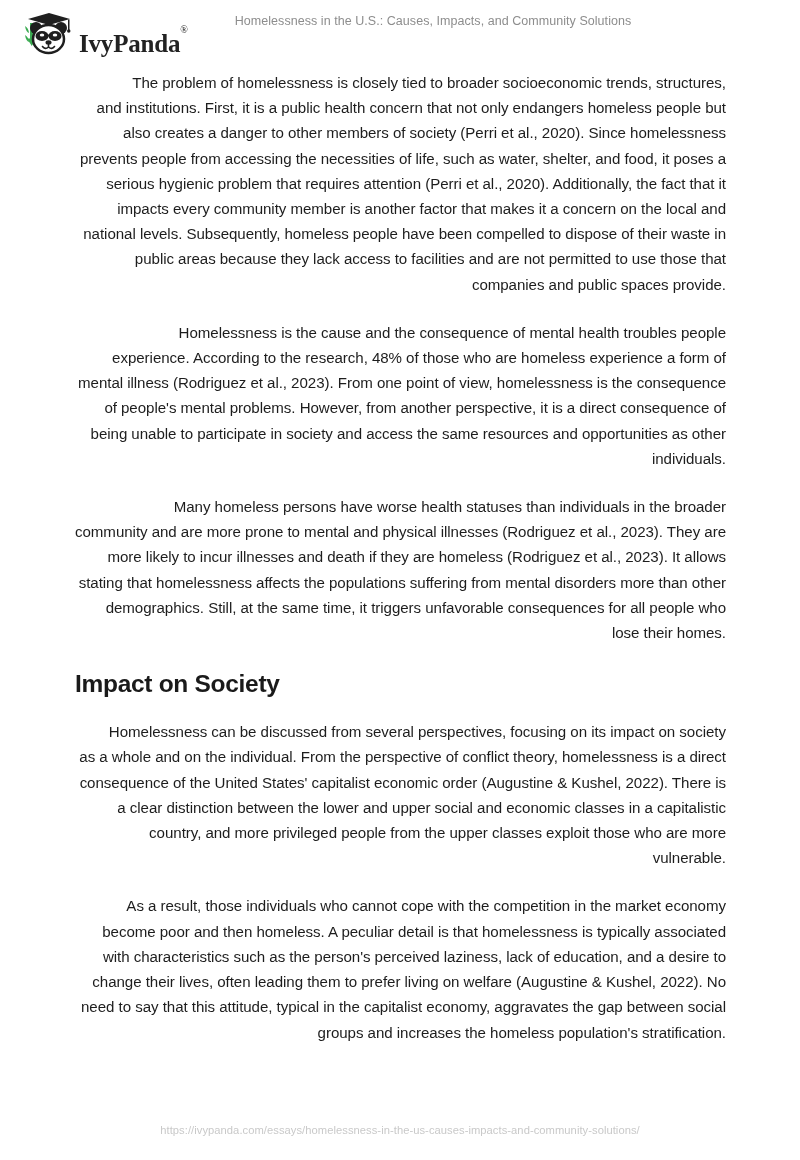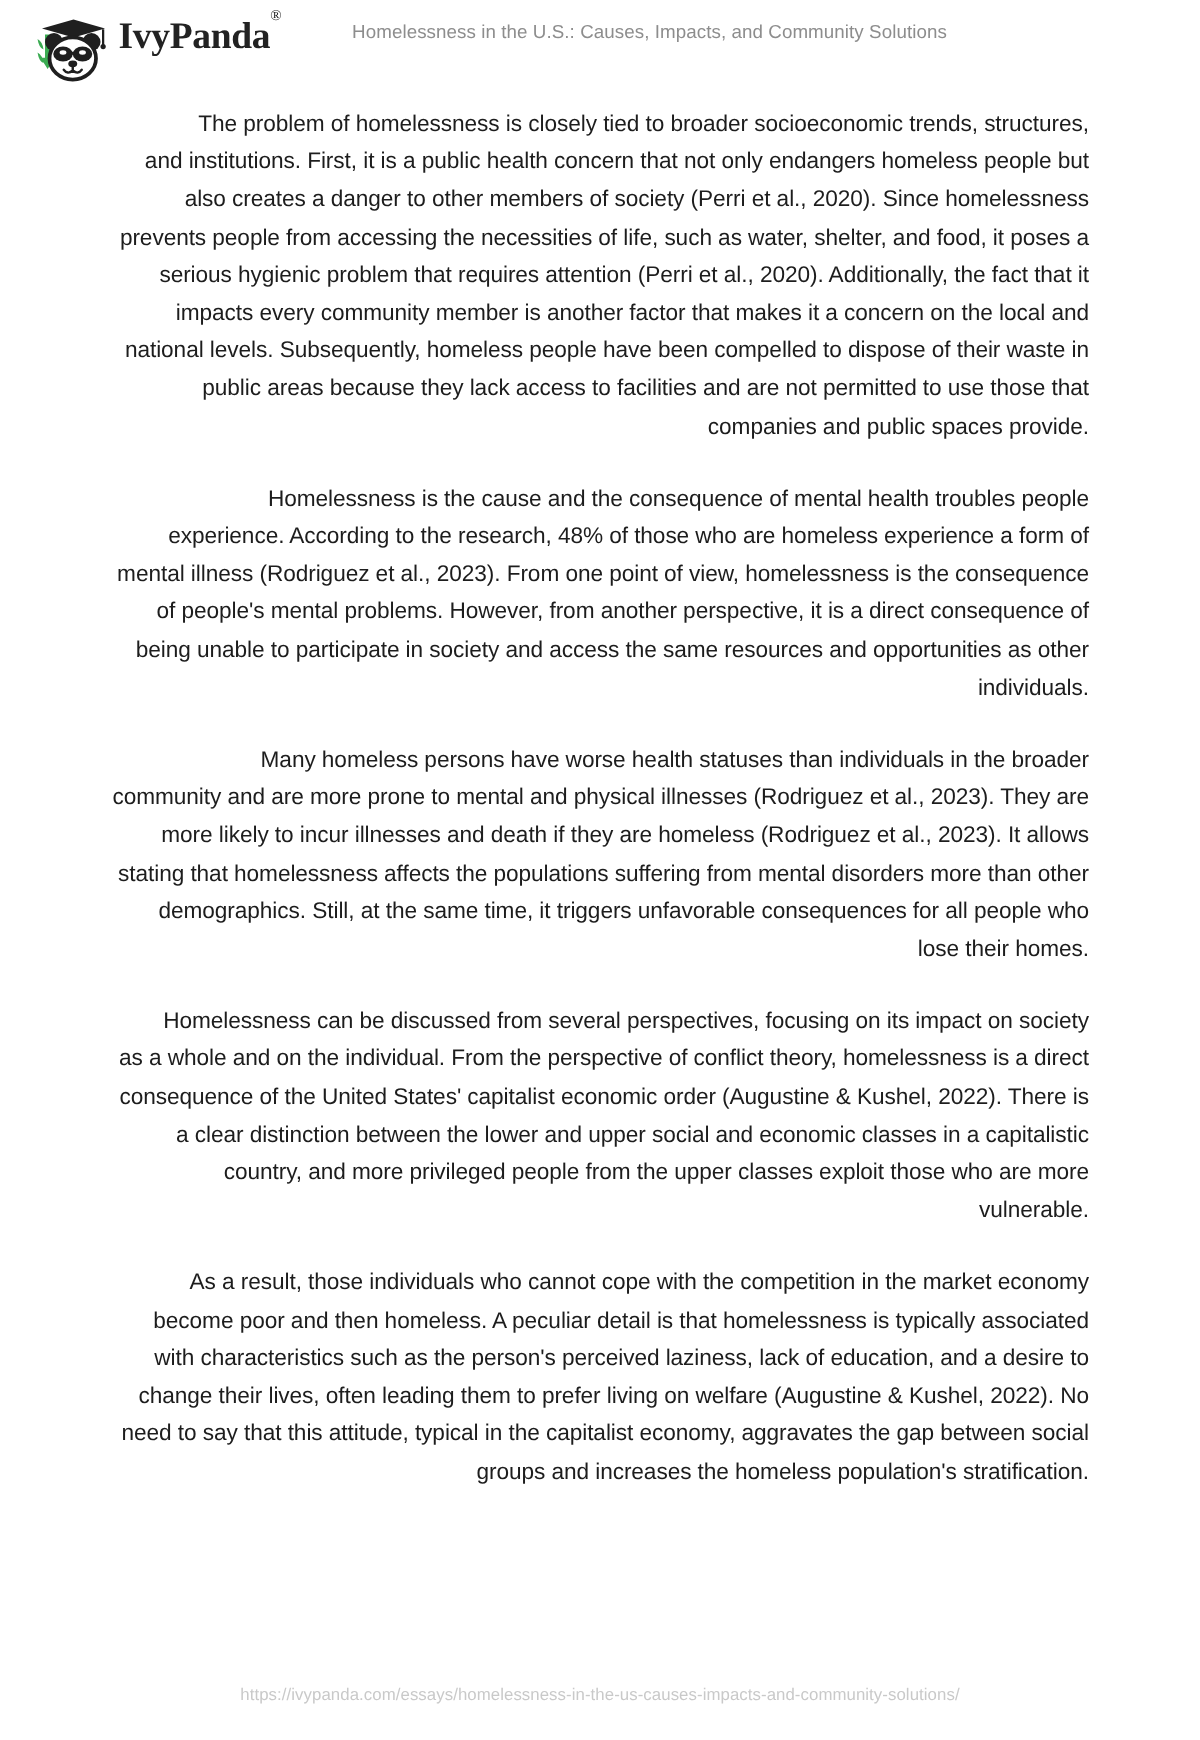--- a/index.html
+++ b/index.html
@@ -23,21 +23,21 @@
     top: 0;
     left: 0;
     width: 800px;
     height: 62px;
   }
   .brand {
     position: absolute;
     left: 18px;
     top: 11px;
     display: flex;
-    align-items: flex-start;
+    align-items: flex-end;
     gap: 7px;
   }
   .brand-mark {
     width: 54px;
     height: 44px;
     display: block;
   }
   .brand-word {
     font-family: "Liberation Serif", serif;
     font-weight: bold;
@@ -157,20 +157,21 @@
 
   <div class="header-title">Homelessness in the U.S.: Causes, Impacts, and Community Solutions</div>
 </div>
 
 <div class="content">
 
   <p>The problem of homelessness is closely tied to broader socioeconomic trends, structures, and institutions. First, it is a public health concern that not only endangers homeless people but also creates a danger to other members of society (Perri et al., 2020). Since homelessness prevents people from accessing the necessities of life, such as water, shelter, and food, it poses a serious hygienic problem that requires attention (Perri et al., 2020). Additionally, the fact that it impacts every community member is another factor that makes it a concern on the local and national levels. Subsequently, homeless people have been compelled to dispose of their waste in public areas because they lack access to facilities and are not permitted to use those that companies and public spaces provide.</p>
   <p>Homelessness is the cause and the consequence of mental health troubles people experience. According to the research, 48% of those who are homeless experience a form of mental illness (Rodriguez et al., 2023). From one point of view, homelessness is the consequence of people's mental problems. However, from another perspective, it is a direct consequence of being unable to participate in society and access the same resources and opportunities as other individuals.</p>
   <p>Many homeless persons have worse health statuses than individuals in the broader community and are more prone to mental and physical illnesses (Rodriguez et al., 2023). They are more likely to incur illnesses and death if they are homeless (Rodriguez et al., 2023). It allows stating that homelessness affects the populations suffering from mental disorders more than other demographics. Still, at the same time, it triggers unfavorable consequences for all people who lose their homes.</p>
 
+  <h2>Impact on Society</h2>
 
   <p>Homelessness can be discussed from several perspectives, focusing on its impact on society as a whole and on the individual. From the perspective of conflict theory, homelessness is a direct consequence of the United States' capitalist economic order (Augustine &amp; Kushel, 2022). There is a clear distinction between the lower and upper social and economic classes in a capitalistic country, and more privileged people from the upper classes exploit those who are more vulnerable.</p>
   <p class="last">As a result, those individuals who cannot cope with the competition in the market economy become poor and then homeless. A peculiar detail is that homelessness is typically associated with characteristics such as the person's perceived laziness, lack of education, and a desire to change their lives, often leading them to prefer living on welfare (Augustine &amp; Kushel, 2022). No need to say that this attitude, typical in the capitalist economy, aggravates the gap between social groups and increases the homeless population's stratification.</p>
 </div>
 
 <div class="page-footer">
   <a class="footer-url" href="#">https://ivypanda.com/essays/homelessness-in-the-us-causes-impacts-and-community-solutions/</a>
 </div>
 
 </body></html>

